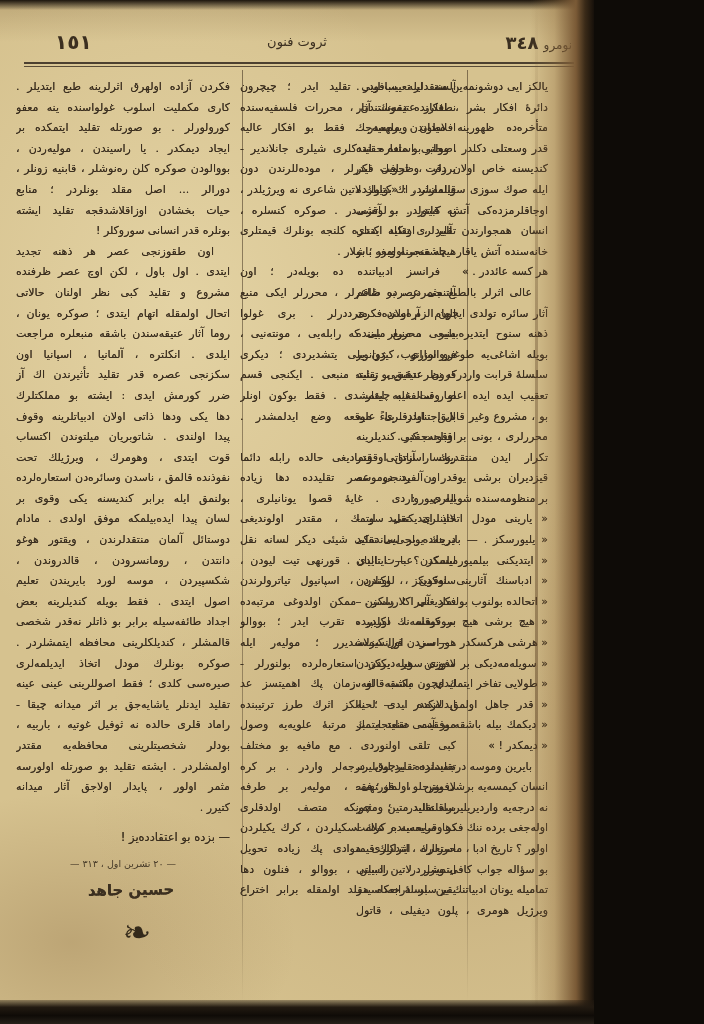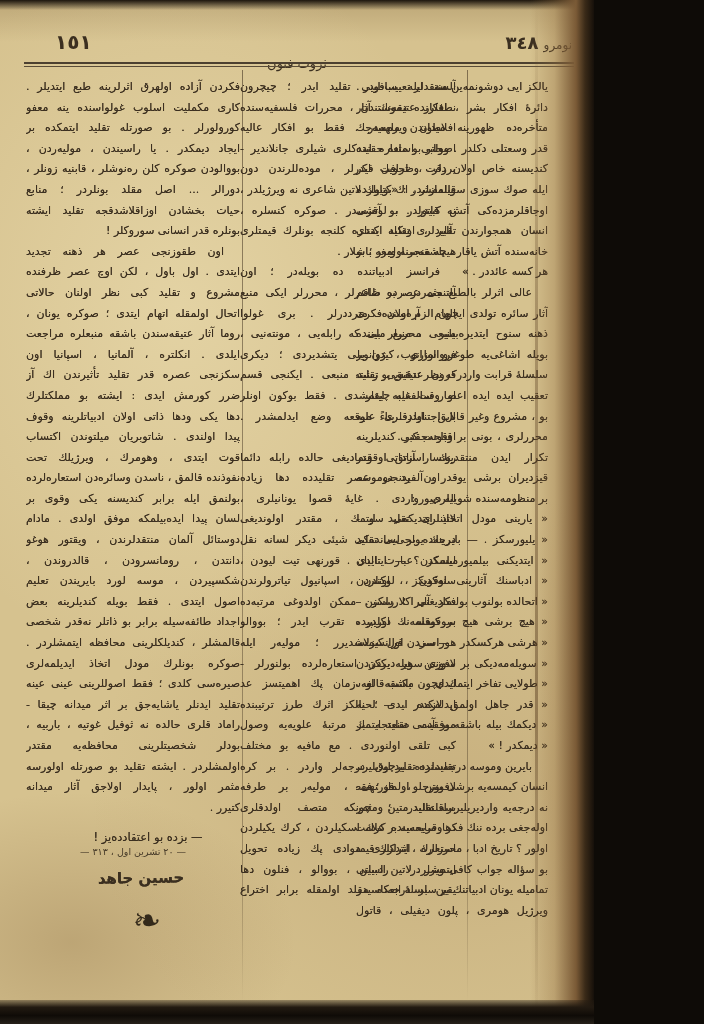--- a/index.html
+++ b/index.html
@@ -17,45 +17,45 @@
     background:linear-gradient(to bottom,#1c150d 0,rgba(28,21,13,.55) 45%,transparent 100%);}
   .edge-bottom{position:absolute;bottom:0;left:0;right:0;height:24px;z-index:6;
     background:linear-gradient(to top,#262019 0,#0f0b07 35%,#221a11 70%,rgba(34,26,17,.35) 100%);}
   .edge-right{position:absolute;top:0;bottom:0;right:0;width:64px;z-index:6;
     background:linear-gradient(to right,transparent 0,rgba(146,110,64,.35) 38%,#7a5a36 72%,#3a2a18 86%,#16100a 100%);}
   .crease{position:absolute;top:0;bottom:0;right:56px;width:3px;z-index:5;
     background:linear-gradient(to bottom,transparent 0,rgba(90,64,36,.35) 30%,rgba(90,64,36,.5) 70%,transparent 100%);}
   
   .header{position:absolute;top:28px;left:0;right:0;height:34px;z-index:2;}
   .pageno{position:absolute;left:55px;top:2px;font-size:20px;font-weight:bold;letter-spacing:2px;}
-  .title{position:absolute;left:0;right:0;top:28px;text-align:center;font-size:13px;}
+  .title{position:absolute;left:0;right:0;top:6px;text-align:center;font-size:13px;}
   .issue{position:absolute;right:22px;top:4px;direction:rtl;}
   .issue-word{font-size:12px;}
   .issue-num{font-size:18px;font-weight:bold;letter-spacing:1px;}
   .rule{position:absolute;top:62px;left:24px;right:20px;height:0;z-index:2;
         border-top:2.5px solid #4c4030;}
   .rule::after{content:"";display:block;margin-top:2px;border-top:1px solid #5a4c38;}
   
   .col{position:absolute;top:77px;z-index:2;font-size:11px;}
   .col-right{right:46px;width:192px;}
   .col-middle{left:240px;width:216px;}
-  .col-left{left:26px;width:214px;}
+  .col-left{left:16px;width:214px;}
   .sep{position:absolute;top:70px;bottom:22px;width:1px;z-index:1;
        background:linear-gradient(to bottom,rgba(70,54,34,.6),rgba(70,54,34,.38) 85%,transparent);}
   .sep-1{left:467px;}
   .sep-2{left:242px;}
   .line{height:20.6px;line-height:20.6px;white-space:nowrap;overflow:hidden;
         text-align:justify;text-align-last:justify;
         text-shadow:0 0 .5px rgba(58,44,26,.8);}
   .line.end{text-align-last:right;}
   .line.start{padding-right:16px;}
   
-  .closing{margin-top:12px;text-align:center;font-size:11.5px;padding-left:30px;
+  .closing{margin-top:12px;font-size:11.5px;padding-left:30px;
            text-shadow:0 0 .5px rgba(58,44,26,.8);}
-  .dateline{margin-top:2px;text-align:center;font-size:9.5px;color:#463a28;}
+  .dateline{margin-top:14px;text-align:center;font-size:9.5px;color:#463a28;}
   .signature{margin-top:12px;text-align:center;font-size:15px;font-weight:bold;
              transform:translateX(8px) rotate(-1deg);text-shadow:0 0 .6px rgba(40,30,16,.9);}
   .ornament{margin-top:16px;text-align:center;font-size:34px;line-height:34px;
             color:#33291a;transform:translateX(14px);}
 </style>
 </head>
 <body>
 
 <div class="stage">
   <div class="paper">

